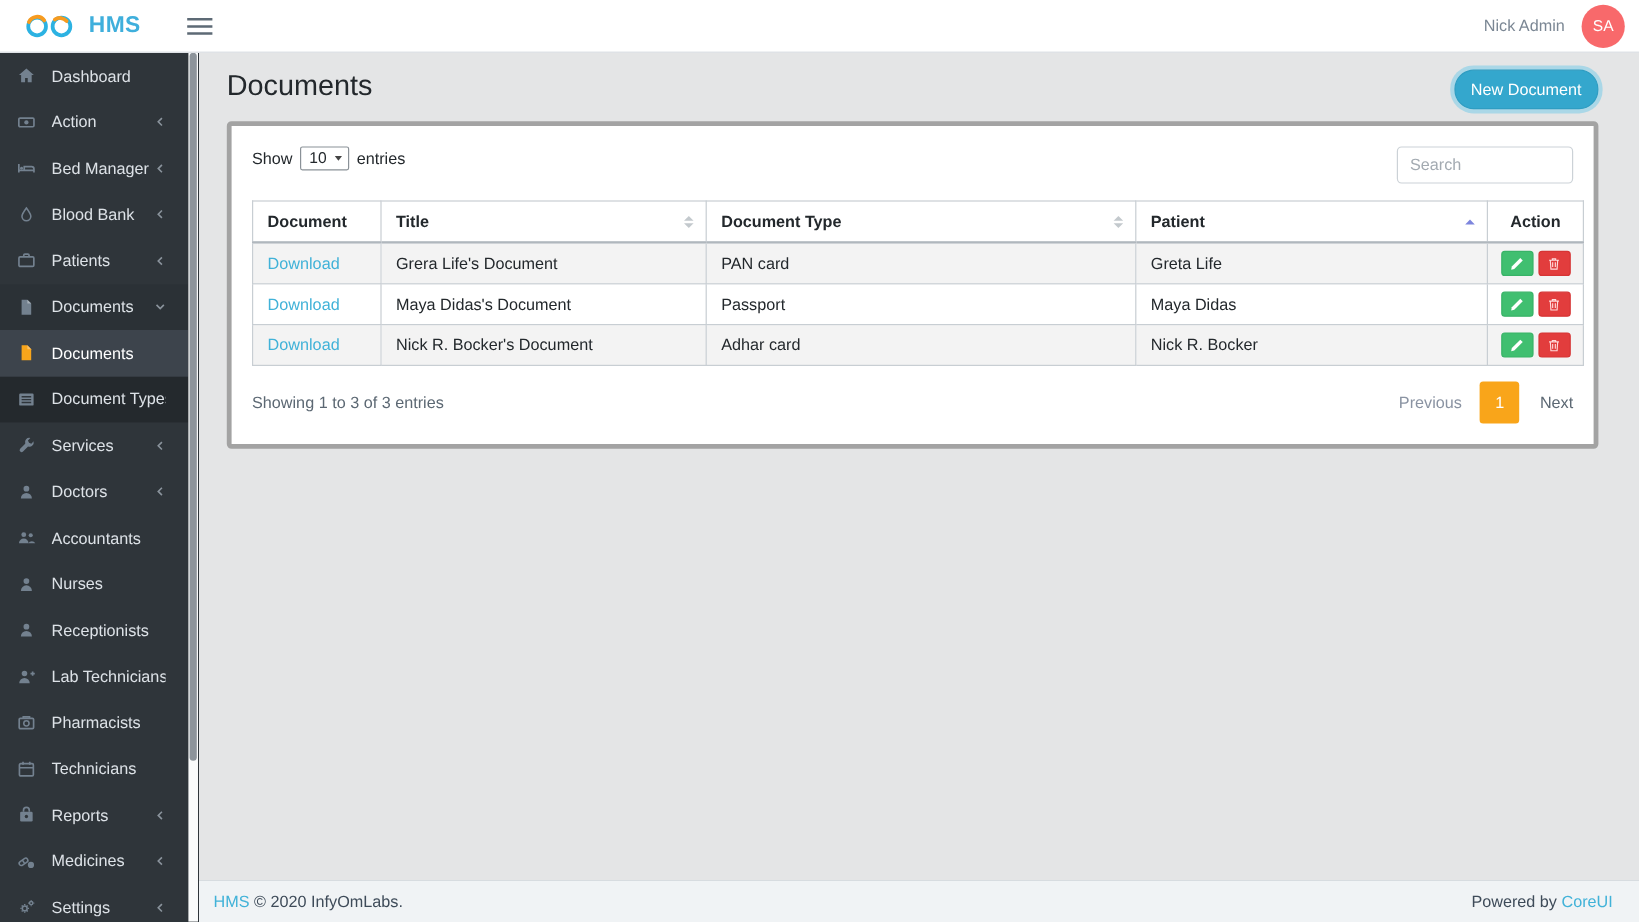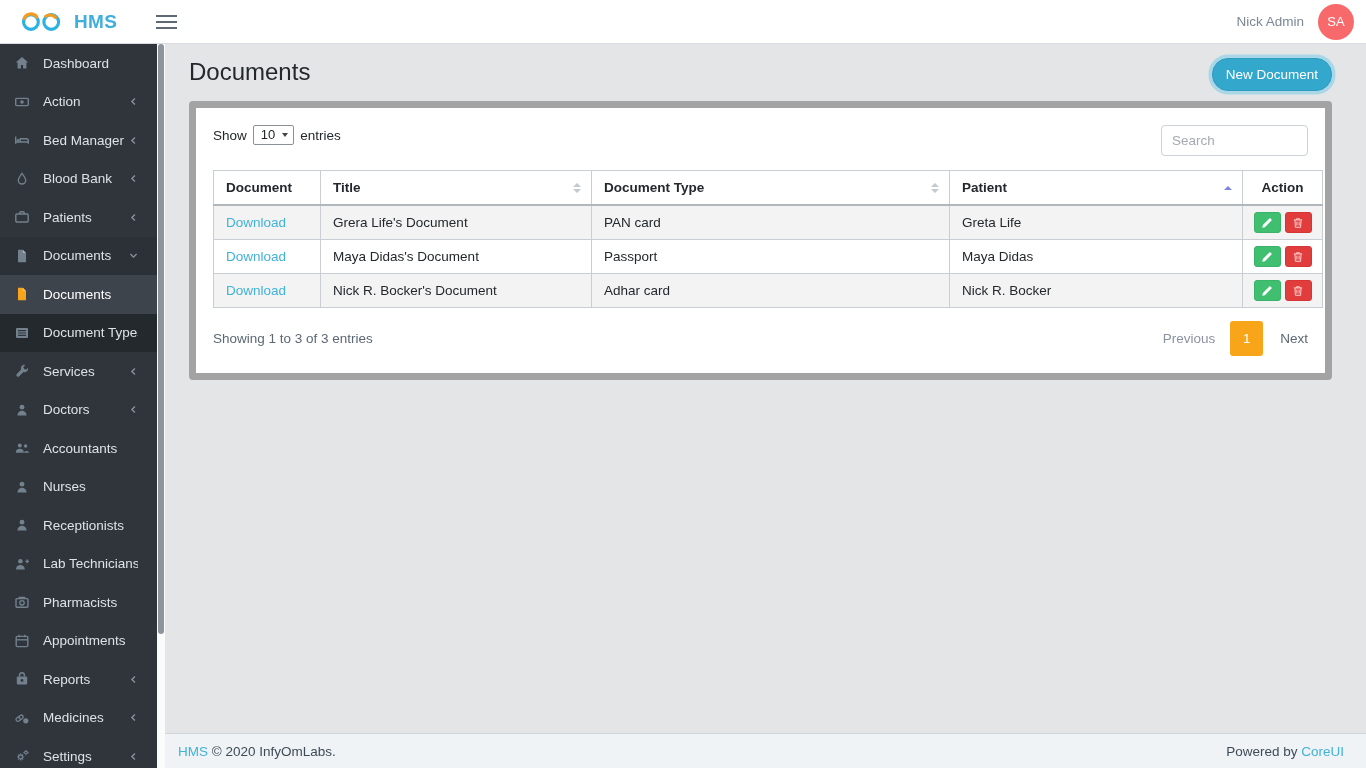--- a/index.html
+++ b/index.html
@@ -35,21 +35,21 @@
 
   
   main { position:fixed; top:44px; left:165px; right:0; bottom:35px; background:#e4e5e6;
     padding:14px 34px 0 24px; overflow:hidden; }
   .page-head { display:flex; align-items:flex-start; justify-content:space-between; margin-bottom:10px; }
   h1 { margin:0; font-size:24px; font-weight:400; color:#23282c; }
   .btn-new { background:#34a7cd; color:#fff; border:1px solid #2f9dc2; border-radius:16px;
     font-size:13.5px; font-family:inherit; padding:8px 13px; cursor:pointer;
     box-shadow:0 0 0 3.5px rgba(122,204,231,.55); }
 
-  .card { background:#fff; border:7px solid #a3a3a3; border-radius:4px; padding:17px; }
+  .card { background:#fff; border:4px solid #a3a3a3; border-radius:4px; padding:17px; }
   .card-top { display:flex; justify-content:space-between; align-items:flex-start; margin-bottom:14px; }
   .length { font-size:13.5px; color:#23282c; display:flex; align-items:center; gap:6px; }
   .select { border:1px solid #8a9197; border-radius:2px; padding:1px 5px 2px 7px; font-size:13px;
     display:inline-flex; align-items:center; gap:7px; background:#fff; cursor:pointer; min-height:20px; }
   .caret { width:0; height:0; border-left:3.5px solid transparent; border-right:3.5px solid transparent;
     border-top:4.5px solid #444; }
   .search { width:147px; height:31px; border:1px solid #ccd2d7; border-radius:4px; padding:0 10px;
     font-size:13.5px; font-family:inherit; color:#5c6873; outline:none; }
   .search::placeholder { color:#a3aab1; }
 
@@ -289,21 +289,21 @@
         <span class="nav-label">Pharmacists</span>
       </div>
       <div class="nav-item">
         <span class="nav-icon">
           <svg viewBox="0 0 16 16" width="16" height="16">
             <rect x="2.2" y="3.4" width="11.6" height="10.2" rx="1" fill="none" stroke="#73818f" stroke-width="1.4"></rect>
             <path d="M2.2 6.8h11.6" stroke="#73818f" stroke-width="1.4"></path>
             <path d="M5.2 1.8v2.4M10.8 1.8v2.4" stroke="#73818f" stroke-width="1.4"></path>
           </svg>
         </span>
-        <span class="nav-label">Appointments</span>
+        <span class="nav-label">Technicians</span>
       </div>
       <div class="nav-item">
         <span class="nav-icon">
           <svg viewBox="0 0 16 16" width="16" height="16">
             <rect x="2.8" y="5.4" width="10.4" height="8.2" rx="1" fill="#73818f"></rect>
             <path d="M5.6 5.4V4.2a2.4 2.4 0 0 1 4.8 0v1.2" fill="none" stroke="#73818f" stroke-width="1.4"></path>
             <circle cx="8" cy="9.4" r="1.4" fill="#2f353a"></circle>
           </svg>
         </span>
         <span class="nav-label">Reports</span>

